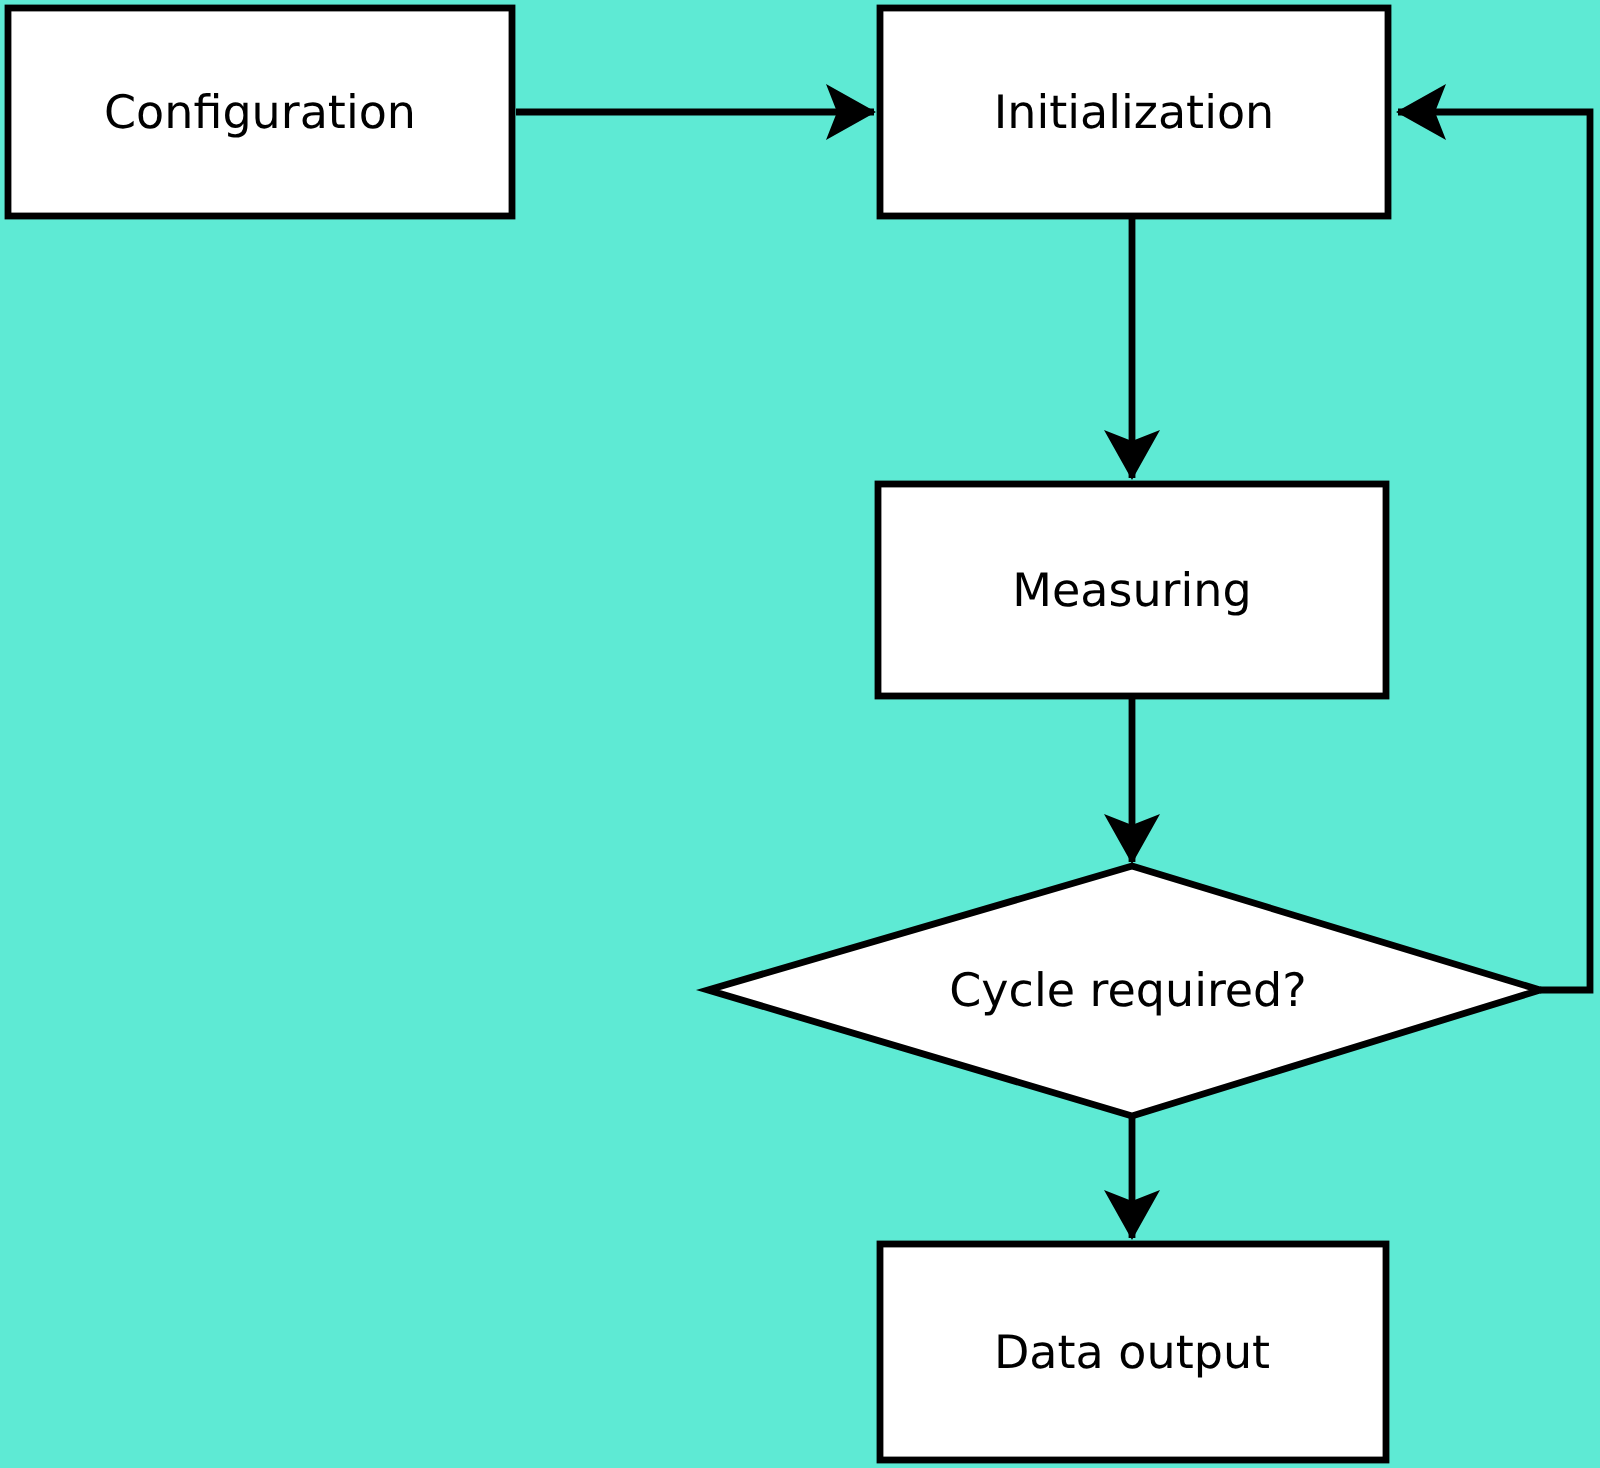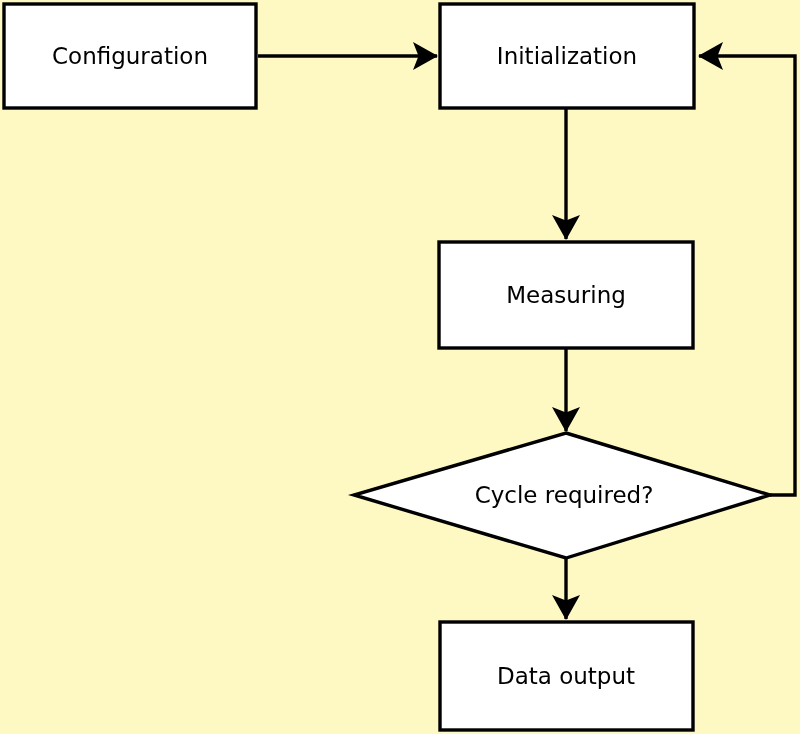--- a/index.html
+++ b/index.html
@@ -4,21 +4,21 @@
 <style>
   html, body {
     margin: 0;
     padding: 0;
     background: #ffffff;
   }
   .diagram-wrap {
     width: 800px;
     height: 734px;
     position: relative;
-    background: #fef9c3;
+    background: #5eead4;
     overflow: hidden;
   }
   svg {
     display: block;
   }
   .node-shape {
     fill: #ffffff;
     stroke: #000000;
     stroke-width: 3.4;
   }

